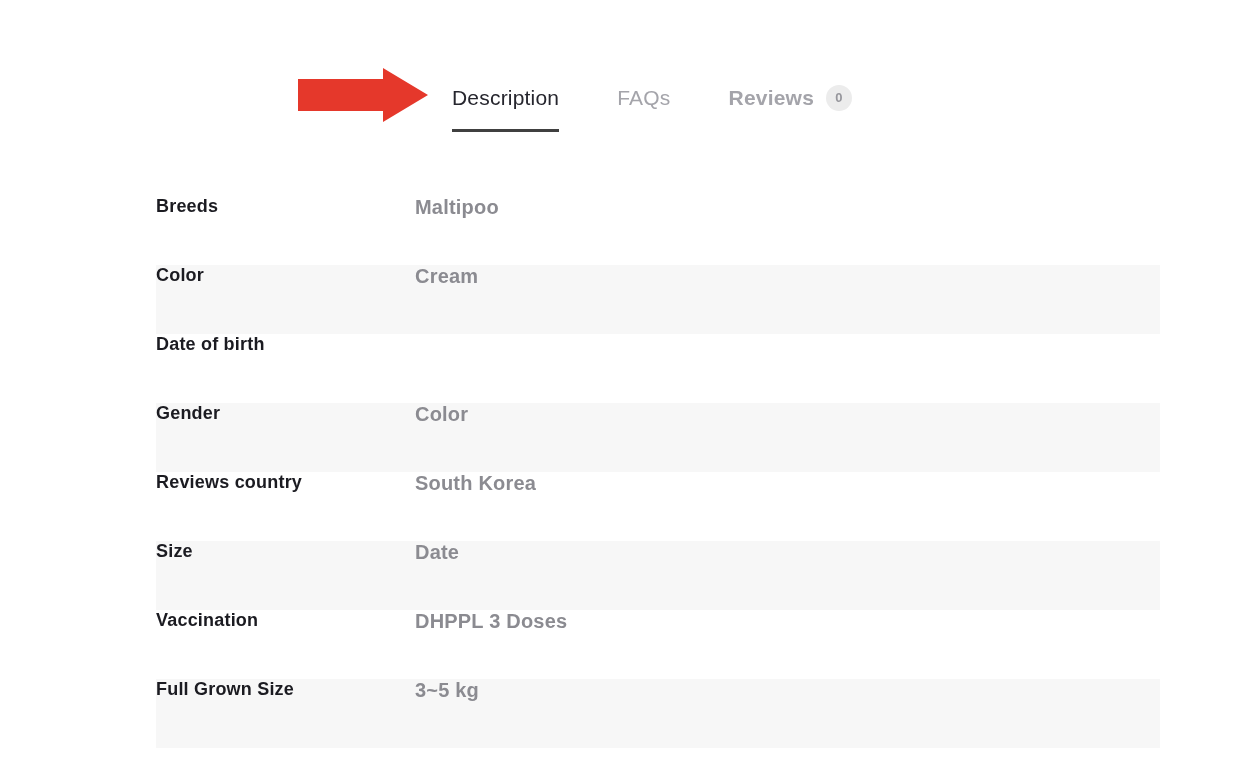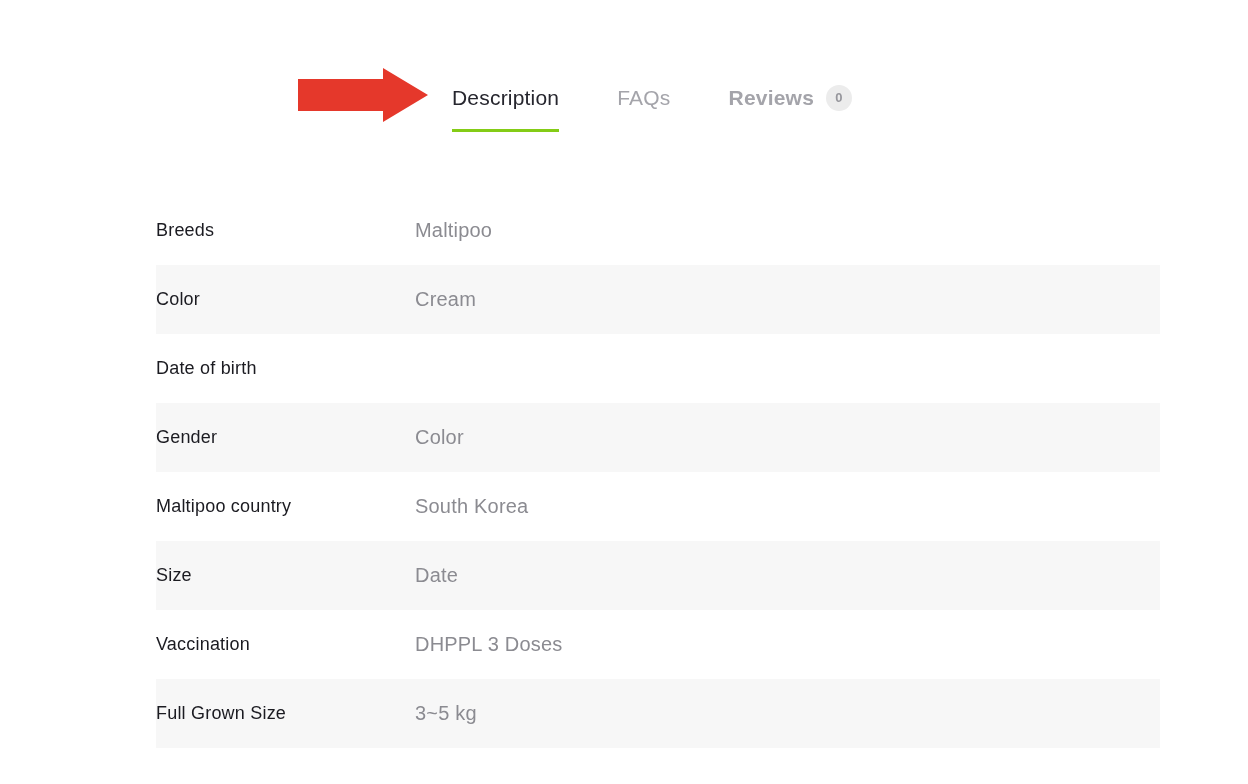--- a/index.html
+++ b/index.html
@@ -31,21 +31,21 @@
     cursor: pointer;
     display: inline-flex;
     align-items: center;
     border-bottom: 3px solid transparent;
     white-space: nowrap;
   }
   .tab:last-child { margin-right: 0; font-weight: bold; }
   .tab.active {
     color: #26262e;
     font-weight: 500;
-    border-bottom: 3px solid #84cc16;
+    border-bottom: 3px solid #404040;
   }
   .tab-badge {
     display: inline-flex;
     align-items: center;
     justify-content: center;
     width: 26px;
     height: 26px;
     border-radius: 50%;
     background: #ececec;
     color: #96969c;
@@ -64,23 +64,24 @@
 
   
   .spec-table {
     position: absolute;
     left: 156px;
     top: 196px;
     width: 1004px;
   }
   .spec-row {
     display: flex;
-    align-items: center;
+    align-items: flex-start;
     height: 69px;
     background: #ffffff;
+    font-weight: bold;
   }
   .spec-row:nth-child(even) { background: #f7f7f7; }
   .spec-label {
     width: 259px;
     flex: 0 0 259px;
     font-size: 18px;
     color: #1b1b21;
     letter-spacing: 0.2px;
   }
   .spec-value {
@@ -124,21 +125,21 @@
       <div class="spec-value">Cream</div>
     </div>
     <div class="spec-row">
       <div class="spec-label">Date of birth</div>
     </div>
     <div class="spec-row">
       <div class="spec-label">Gender</div>
       <div class="spec-value">Color</div>
     </div>
     <div class="spec-row">
-      <div class="spec-label">Maltipoo country</div>
+      <div class="spec-label">Reviews country</div>
       <div class="spec-value">South Korea</div>
     </div>
     <div class="spec-row">
       <div class="spec-label">Size</div>
       <div class="spec-value">Date</div>
     </div>
     <div class="spec-row">
       <div class="spec-label">Vaccination</div>
       <div class="spec-value">DHPPL 3 Doses</div>
     </div>

